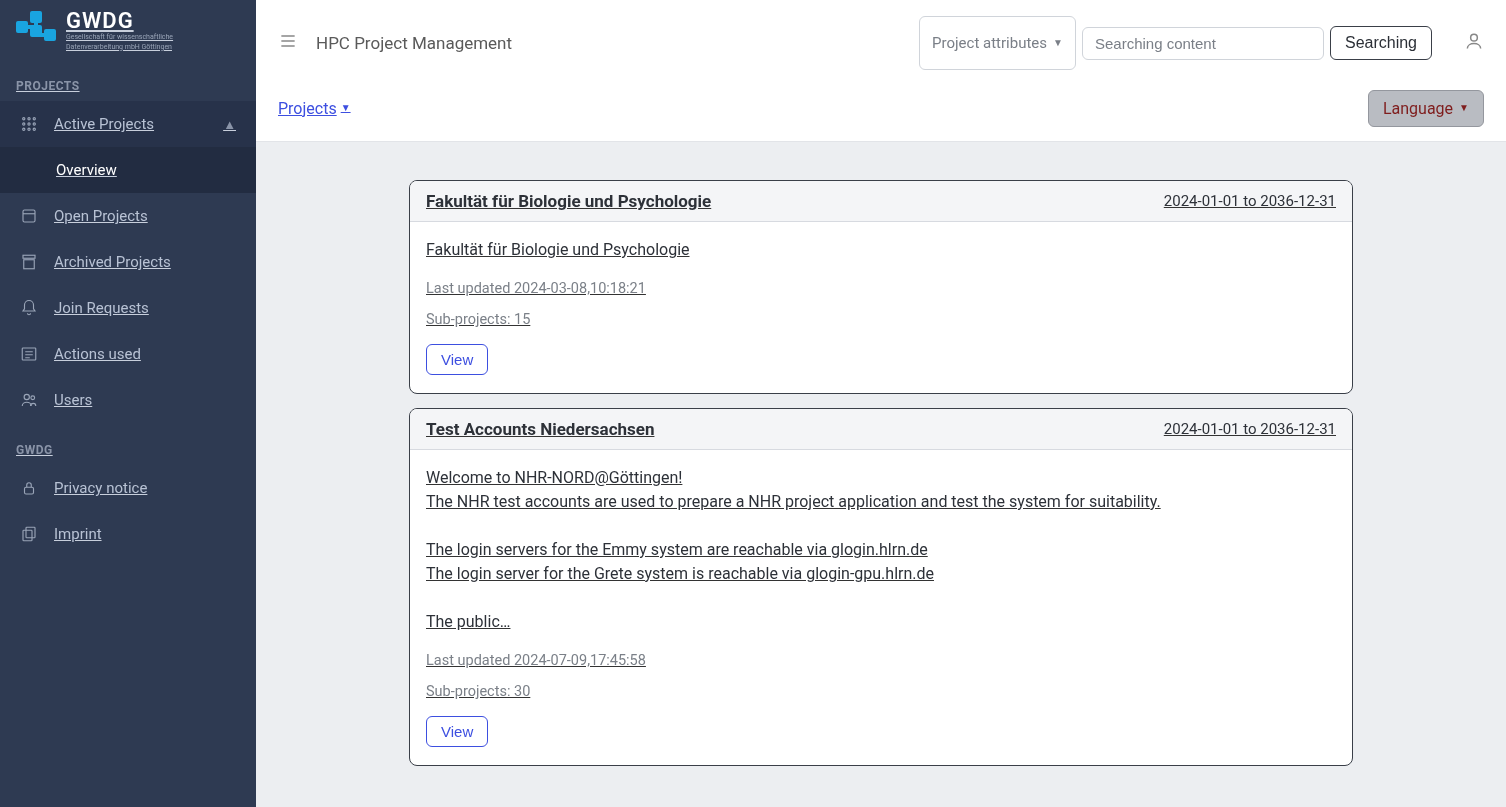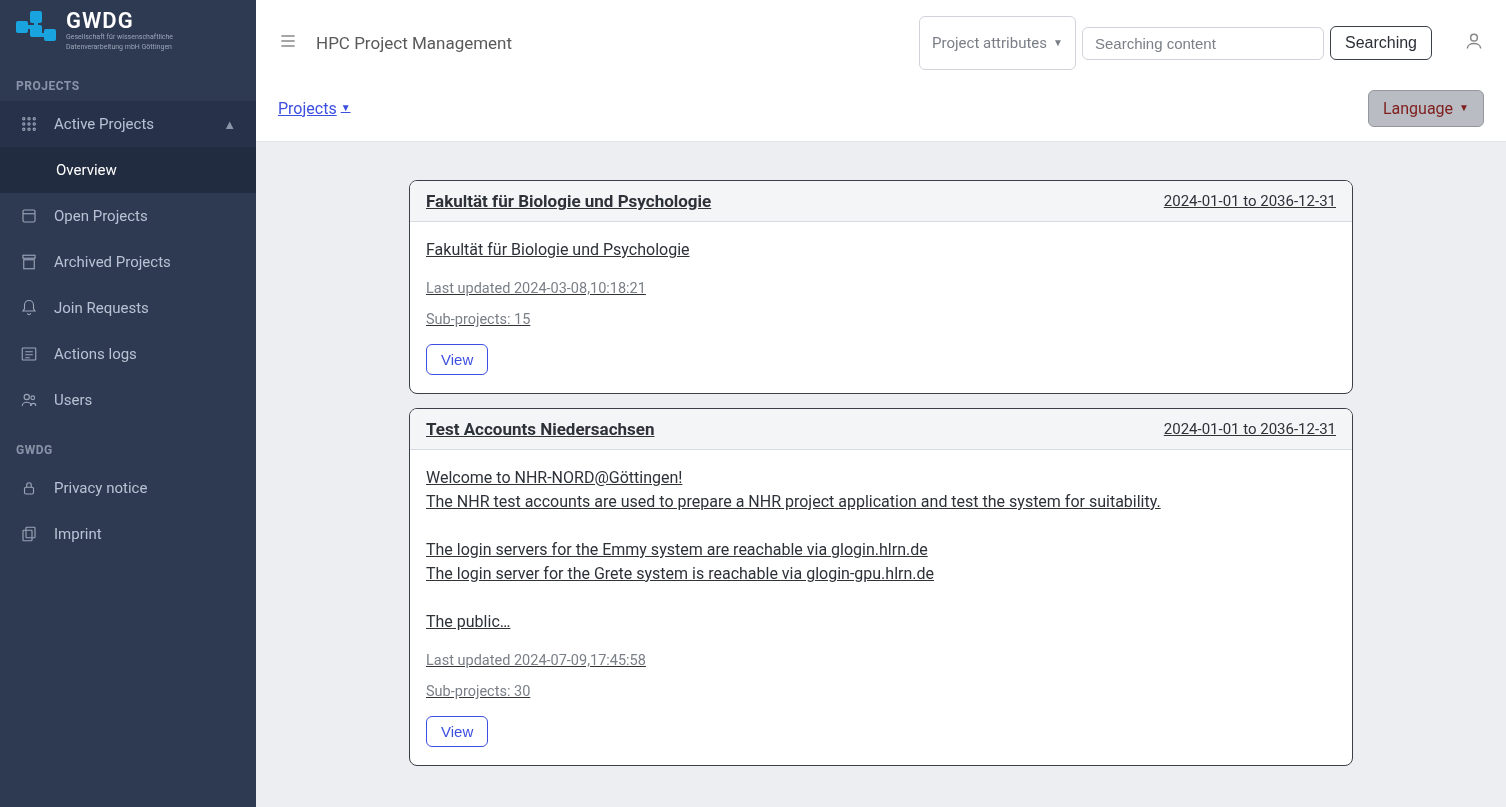--- a/index.html
+++ b/index.html
@@ -14,20 +14,21 @@
   }
   
   .sidebar {
     width: 256px;
     background: #2e3a52;
     color: #c8cfdc;
     display: flex;
     flex-direction: column;
     flex-shrink: 0;
     height: 100%;
+    text-decoration: underline;
   }
   .logo-area {
     padding: 10px 16px 8px 16px;
     display: flex;
     align-items: center;
     gap: 8px;
   }
   .logo-mark svg { display:block; }
   .logo-text {
     display: flex;
@@ -248,21 +249,21 @@
     <span>Join Requests</span>
   </div>
 
   <div class="nav-item">
     <span class="nav-icon">
       <svg viewBox="0 0 24 24">
           <rect x="3" y="4" width="18" height="16" rx="1"></rect>
           <path d="M7 9h10M7 13h10M7 17h6"></path>
         </svg>
     </span>
-    <span>Actions logs</span>
+    <span>Actions used</span>
   </div>
 
   <div class="nav-item">
     <span class="nav-icon">
       <svg viewBox="0 0 24 24">
           <circle cx="9" cy="8" r="3.5"></circle>
           <circle cx="17" cy="9" r="2.5"></circle>
           <path d="M3 20c0-3 3-5 6-5s6 2 6 5"></path>
           <path d="M14 20c0-2 2-3.5 4-3.5s3 1 3 3.5"></path>
         </svg>

